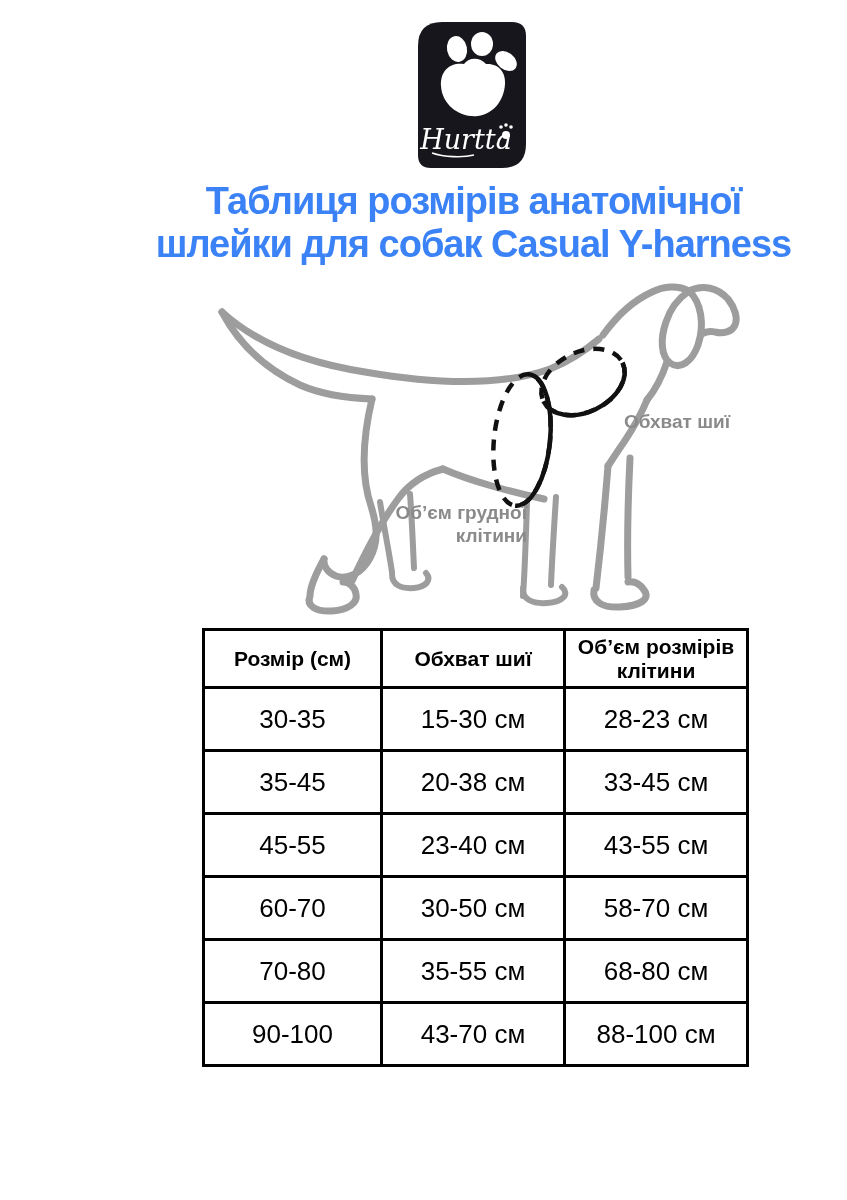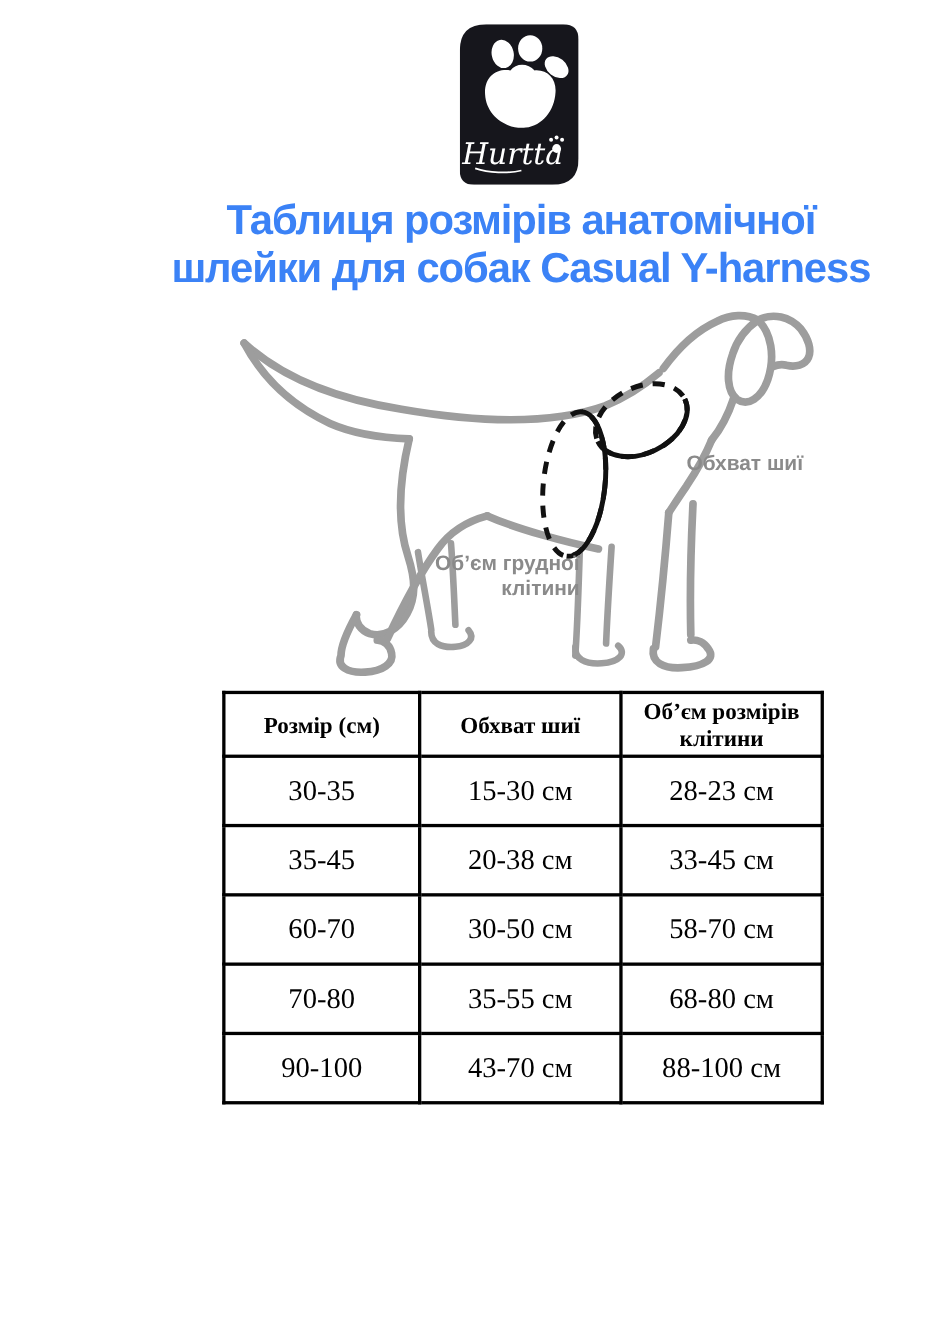--- a/index.html
+++ b/index.html
@@ -18,21 +18,21 @@
   .diagram{position:absolute;left:150px;top:272px;width:550px;height:350px;}
   .diagram svg{position:absolute;left:0;top:0;}
   .diagram .lbl{
     position:absolute;color:#8a8a8a;font-weight:bold;font-size:19px;line-height:23px;
   }
   .lbl-neck{left:424px;top:138px;white-space:nowrap;}
   .lbl-chest{left:150px;top:229px;width:177px;text-align:right;}
   
   .size-table{
     position:absolute;left:152px;top:628px;width:544px;
-    border-collapse:collapse;table-layout:fixed;color:#000;font-family:Liberation Serif, serif;
+    border-collapse:collapse;table-layout:fixed;color:#000;
   }
   .size-table th,.size-table td{
     border:3px solid #000;text-align:center;vertical-align:middle;padding:0;
   }
   .size-table th{height:55px;font-size:21px;line-height:24px;font-weight:bold;}
   .size-table td{height:60px;font-size:26px;font-weight:normal;}
 </style>
 </head>
 <body>
 
@@ -140,20 +140,25 @@
           <td>30-35</td>
           <td>15-30 см</td>
           <td>28-23 см</td>
         </tr>
         <tr>
           <td>35-45</td>
           <td>20-38 см</td>
           <td>33-45 см</td>
         </tr>
         <tr>
+          <td>45-55</td>
+          <td>23-40 см</td>
+          <td>43-55 см</td>
+        </tr>
+        <tr>
           <td>60-70</td>
           <td>30-50 см</td>
           <td>58-70 см</td>
         </tr>
         <tr>
           <td>70-80</td>
           <td>35-55 см</td>
           <td>68-80 см</td>
         </tr>
         <tr>

